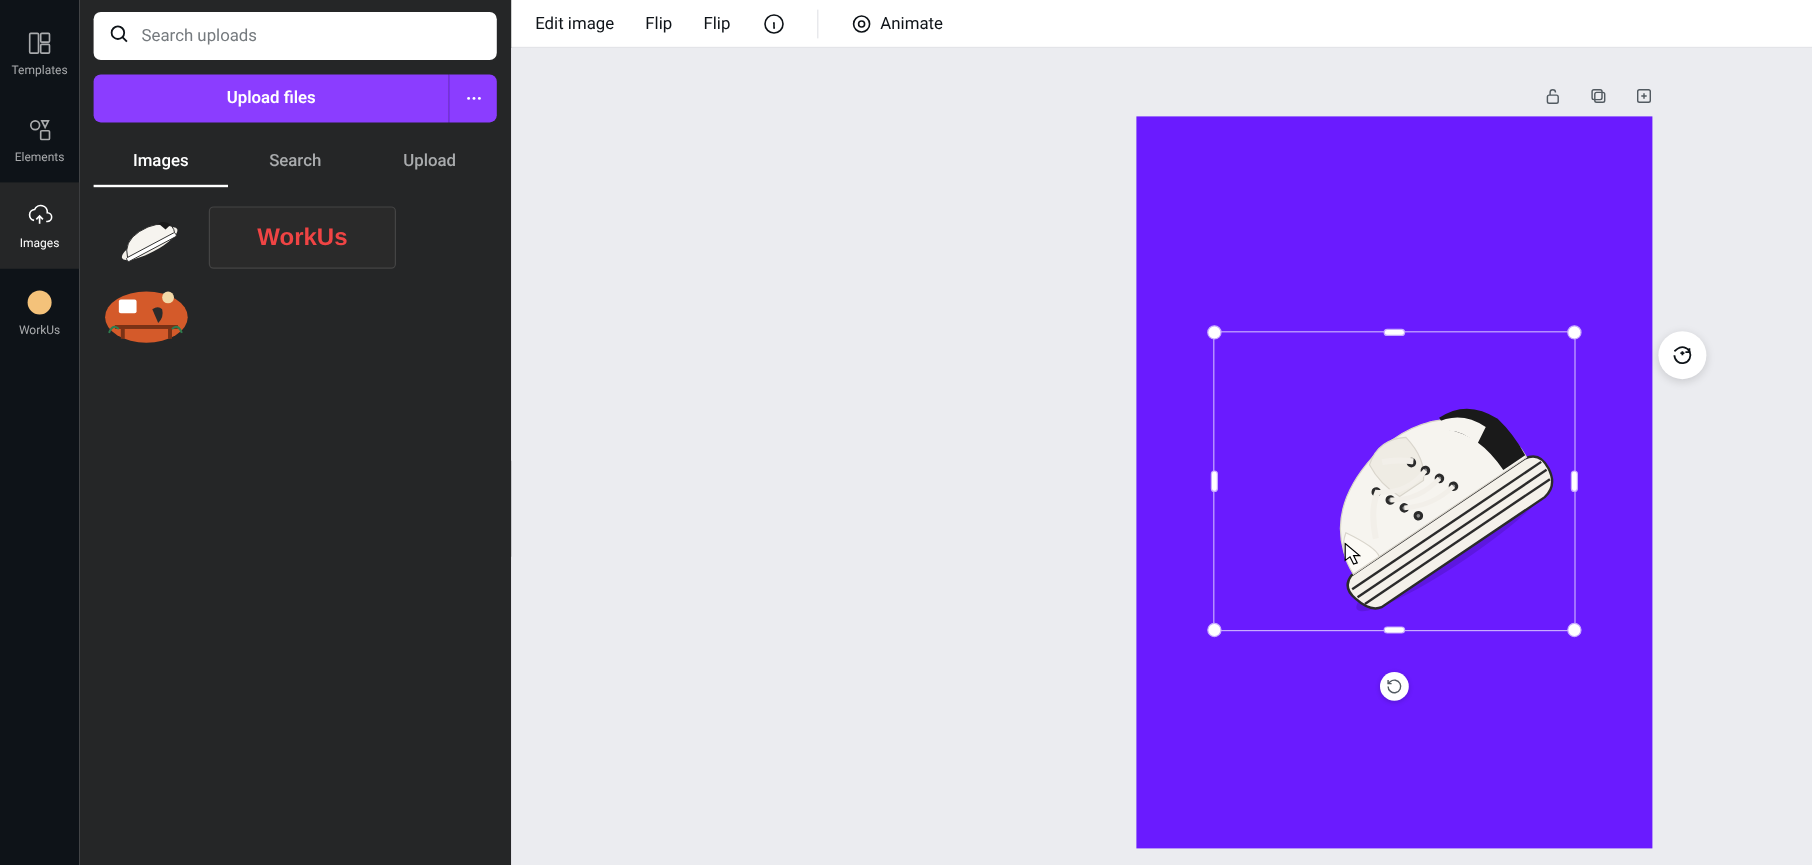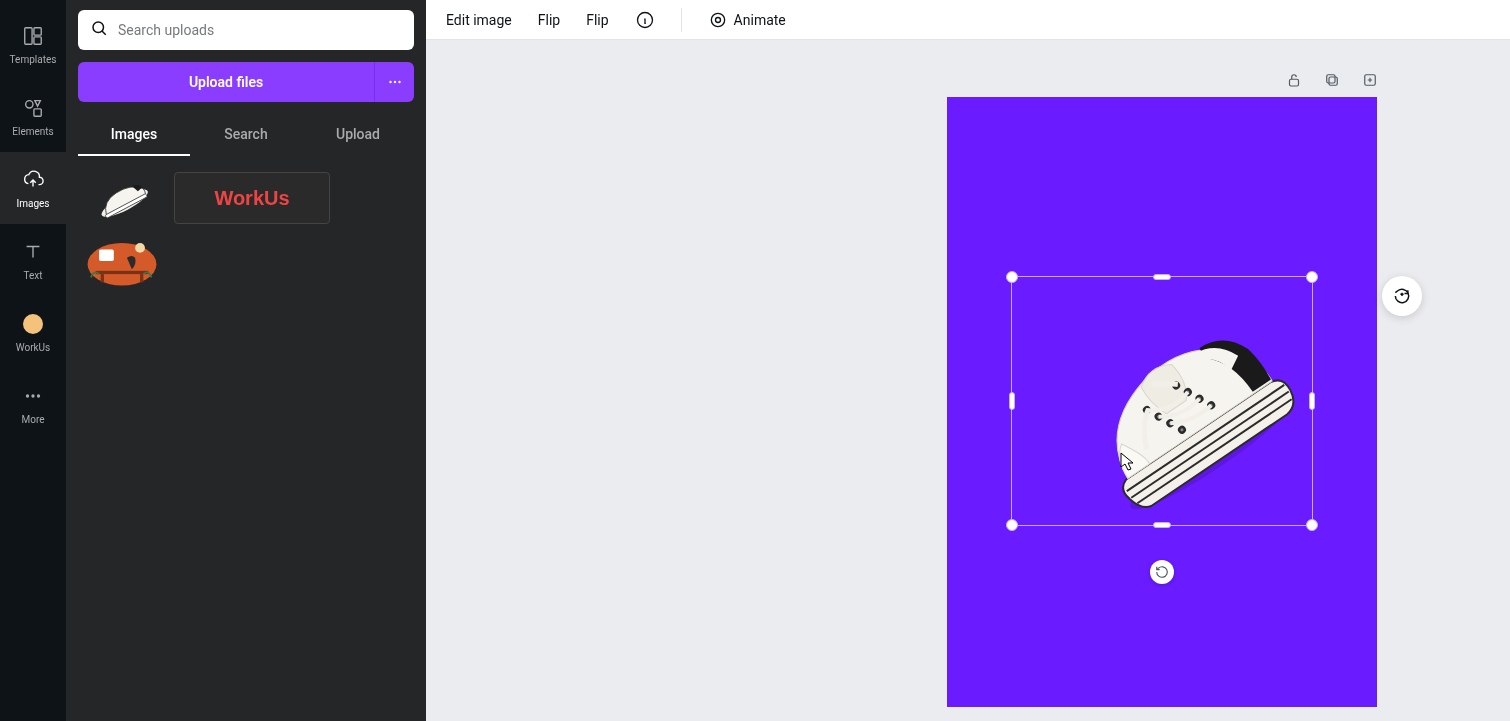--- a/index.html
+++ b/index.html
@@ -89,41 +89,23 @@
     <span class="rail-icon">
       <svg width="22" height="22" viewBox="0 0 24 24" fill="none" stroke="#fff" stroke-width="1.5">
           <path d="M7 16a5 5 0 0 1 .5-9.9A6 6 0 0 1 19 9a4 4 0 0 1 0 8h-1"></path>
           <path d="M12 12v7M9 15l3-3 3 3"></path>
         </svg>
     </span>
     <span class="rail-label" style="color:#fff">Images</span>
   </div>
   <div class="rail-item">
     <span class="rail-icon">
-      <svg width="22" height="22" viewBox="0 0 24 24" fill="none" stroke="#a9abad" stroke-width="1.5">
-          <path d="M5 6h14M12 6v12"></path>
-        </svg>
-    </span>
-    <span class="rail-label">Text</span>
-  </div>
-  <div class="rail-item">
-    <span class="rail-icon">
       <span class="emoji-icon"></span>
     </span>
     <span class="rail-label">WorkUs</span>
-  </div>
-  <div class="rail-item">
-    <span class="rail-icon">
-      <svg width="22" height="22" viewBox="0 0 24 24" fill="#a9abad">
-          <circle cx="6" cy="12" r="1.8"></circle>
-          <circle cx="12" cy="12" r="1.8"></circle>
-          <circle cx="18" cy="12" r="1.8"></circle>
-        </svg>
-    </span>
-    <span class="rail-label">More</span>
   </div>
 </div>
 
 <div class="panel">
   <div class="search">
     <span>
       <svg width="18" height="18" viewBox="0 0 24 24" fill="none" stroke="#0e1318" stroke-width="2">
           <circle cx="11" cy="11" r="7"></circle>
           <path d="M21 21l-5-5"></path>
         </svg>

